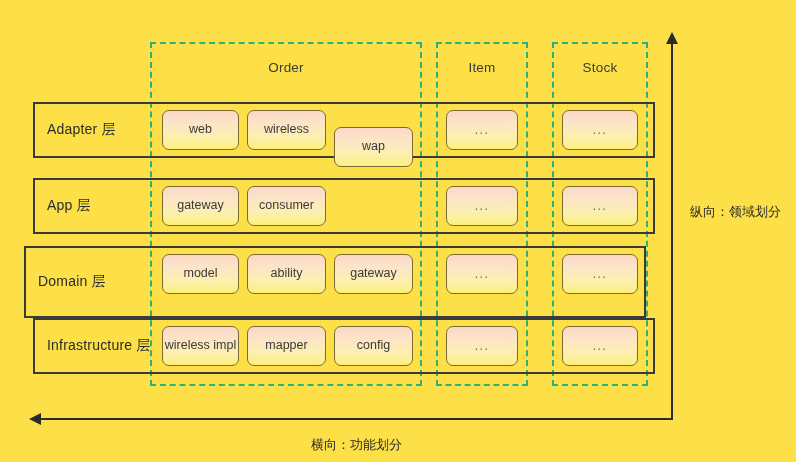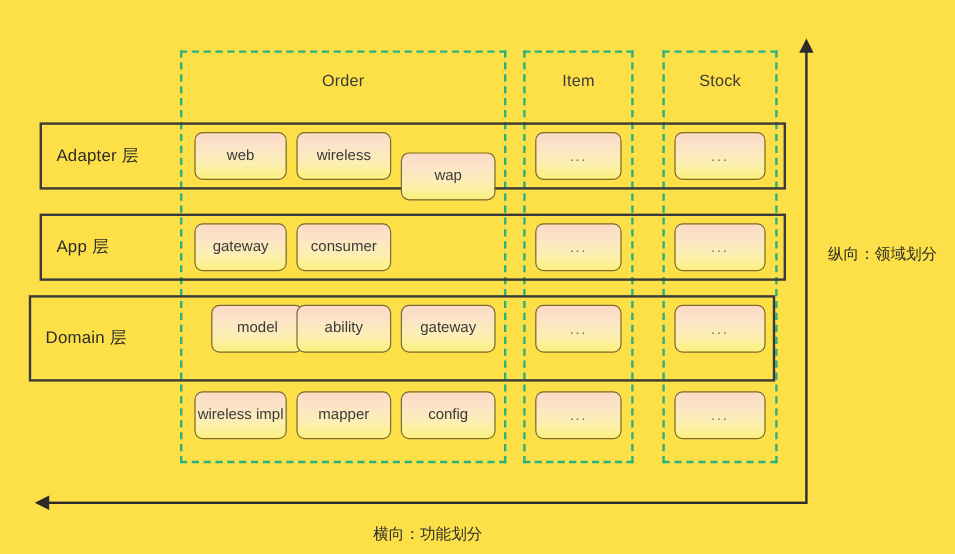--- a/index.html
+++ b/index.html
@@ -139,26 +139,29 @@
     <div class="layer-label">App 层</div>
   </div>
   <div class="comp-box" style="left:162px; top:186px; width:77px; height:40px;">gateway</div>
   <div class="comp-box" style="left:247px; top:186px; width:79px; height:40px;">consumer</div>
   <div class="comp-box ellipsis" style="left:446px; top:186px; width:72px; height:40px;">...</div>
   <div class="comp-box ellipsis" style="left:562px; top:186px; width:76px; height:40px;">...</div>
 
   <div class="layer-row" style="left:24px; top:246px; width:622px; height:72px;">
     <div class="layer-label">Domain 层</div>
   </div>
-  <div class="comp-box" style="left:176px; top:254px; width:77px; height:40px;">model</div>
+  <div class="comp-box" style="left:162px; top:254px; width:77px; height:40px;">model</div>
   <div class="comp-box" style="left:247px; top:254px; width:79px; height:40px;">ability</div>
   <div class="comp-box" style="left:334px; top:254px; width:79px; height:40px;">gateway</div>
   <div class="comp-box ellipsis" style="left:446px; top:254px; width:72px; height:40px;">...</div>
   <div class="comp-box ellipsis" style="left:562px; top:254px; width:76px; height:40px;">...</div>
 
+  <div class="layer-row" style="left:33px; top:318px; width:622px; height:56px;">
+    <div class="layer-label">Infrastructure 层</div>
+  </div>
   <div class="comp-box" style="left:162px; top:326px; width:77px; height:40px;">wireless impl</div>
   <div class="comp-box" style="left:247px; top:326px; width:79px; height:40px;">mapper</div>
   <div class="comp-box" style="left:334px; top:326px; width:79px; height:40px;">config</div>
   <div class="comp-box ellipsis" style="left:446px; top:326px; width:72px; height:40px;">...</div>
   <div class="comp-box ellipsis" style="left:562px; top:326px; width:76px; height:40px;">...</div>
 
   <div class="arrow-up" style="left:665.5px; top:32px;"></div>
   <div class="axis-line v-axis" style="left:670.9px; top:43px; height:377px;"></div>
   <div class="axis-caption" style="left:690px; top:203px;">纵向：领域划分</div>
 

